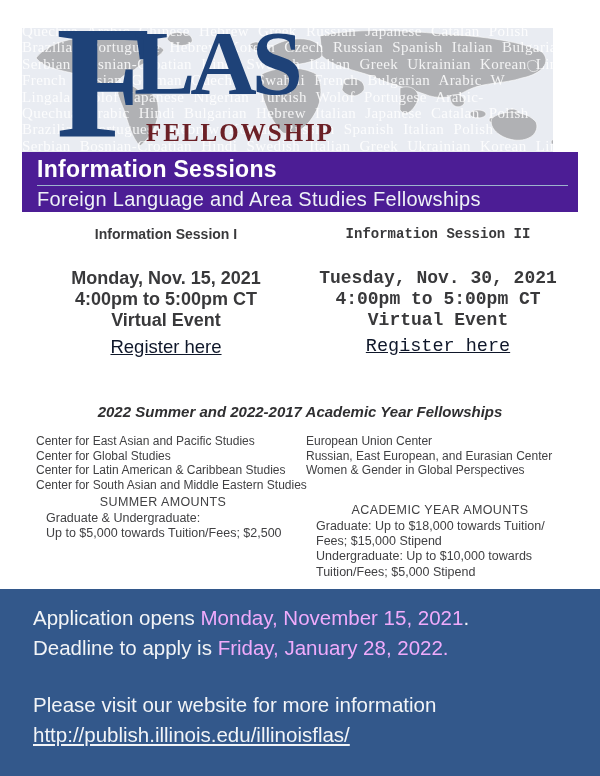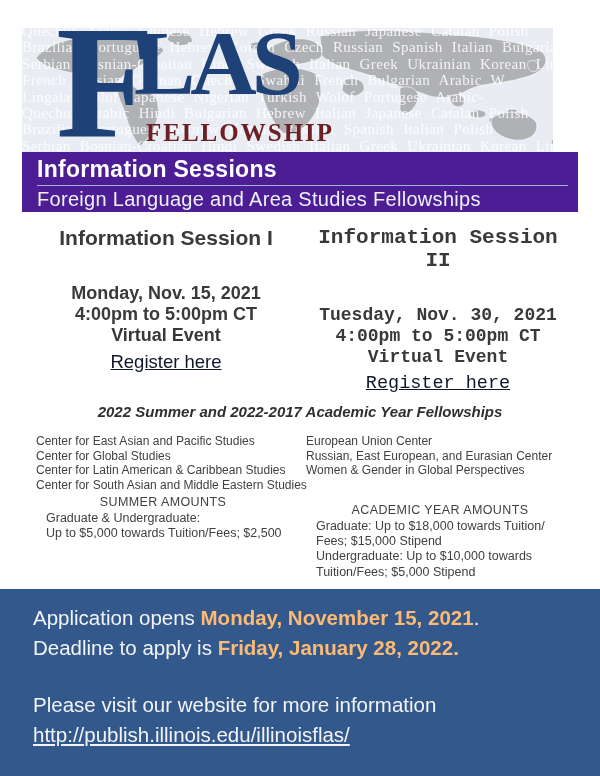--- a/index.html
+++ b/index.html
@@ -44,21 +44,21 @@
     background:#4c1d95; color:#ffffff; padding:4px 10px 0 15px;
   }
   .banner-title { font-size:23px; font-weight:bold; letter-spacing:0.3px; }
   .banner-divider { border:none; border-top:1px solid #9db4cd; margin:2px 0 2px 0; }
   .banner-subtitle { font-size:20px; font-weight:normal; color:#eef2f7; letter-spacing:0.3px; }
 
   
   .session-col { position:absolute; width:260px; text-align:center; color:#39393b; }
   .session-col.left  { left:36px;  top:226px; }
   .session-col.right { left:308px; top:226px;font-family:Liberation Mono, monospace; }
-  .session-heading { font-size:21px; font-weight:bold; margin-bottom:33px; }
+  .session-heading { font-size:14px; font-weight:bold; margin-bottom:26px; }
   .session-line { font-size:18px; font-weight:bold; line-height:21px; }
   .register-link {
     display:inline-block; margin-top:5px; font-size:18.5px; color:#0f172a;
     text-decoration:underline; cursor:pointer;
   }
 
   
   .fellowship-heading {
     position:absolute; left:0; top:403px; width:600px; text-align:center;
     font-size:15px; font-weight:bold; font-style:italic; color:#2f2f31;
@@ -71,21 +71,21 @@
   .amounts-right { position:absolute; left:306px; top:503px; width:268px; color:#414143; }
   .amounts-heading { text-align:center; font-size:12.5px; letter-spacing:0.4px; margin-bottom:2px; }
   .amounts-line { font-size:12.5px; line-height:15.2px;margin-left:10px; }
 
   
   .footer {
     position:absolute; left:0; top:589px; width:600px; height:187px;
     background:#33588b; color:#f2f4f7; padding:14px 20px 0 33px;
     font-size:20.5px; line-height:30px;
   }
-  .footer b { font-weight:bold; color:#fdba74; }
+  .footer b { font-weight:normal; color:#f0abfc; }
   .footer-gap { height:27px; }
   .footer-url {
     display:inline-block; color:#f2f4f7; text-decoration:underline; cursor:pointer;
   }
 </style>
 </head>
 <body>
 
 <div class="page">
 

